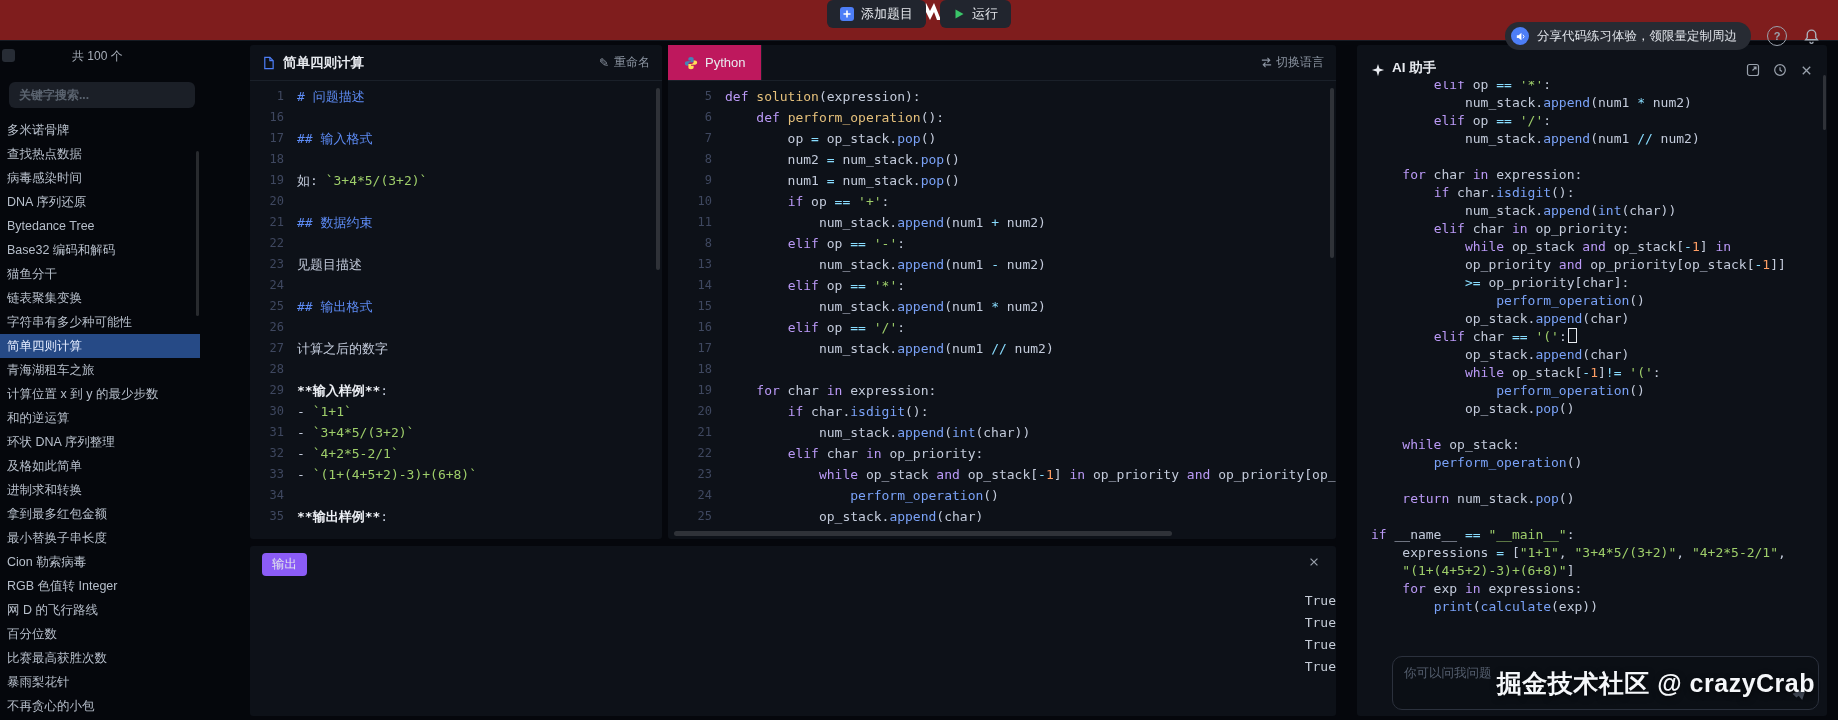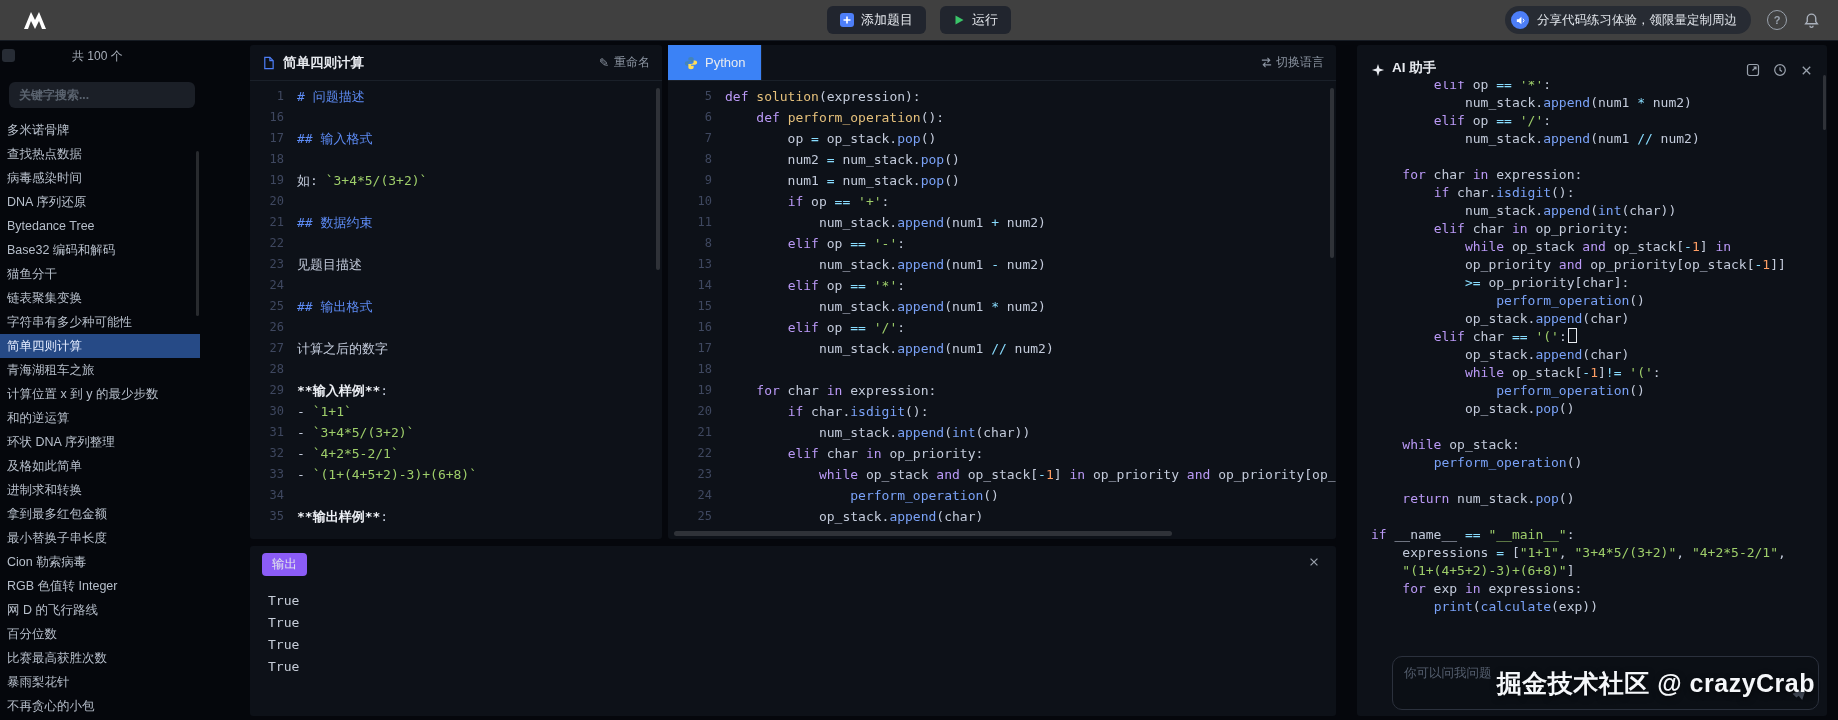--- a/index.html
+++ b/index.html
@@ -1,21 +1,21 @@
 <!DOCTYPE html>
 <html><head>
 <meta charset="utf-8">
 <style>
   html,body{margin:0;padding:0;width:1838px;height:720px;overflow:hidden;background:#05070c;
     font-family:"Liberation Sans",sans-serif;-webkit-font-smoothing:antialiased;}
   .app{position:relative;width:1838px;height:720px;color:#c9ced8;}
 
   
-  .topbar{position:absolute;left:0;top:0;width:1838px;height:40px;background:#404040;
-    border-bottom:1px solid #161b23;display:flex;align-items:center;z-index:6;}
+  .topbar{position:absolute;left:0;top:0;width:1838px;height:40px;background:#7f1d1d;
+    border-bottom:1px solid #161b23;display:flex;align-items:center;z-index:6;flex-direction:column;}
   .logo{margin-left:22px;display:flex;align-items:center;}
   .tb-center{position:absolute;left:50%;transform:translateX(-50%);display:flex;gap:14px;}
   .tb-btn{display:flex;align-items:center;gap:7px;background:#21252e;border:none;border-radius:6px;
     height:28px;padding:0 13px;color:#e6e9ee;font-size:13px;font-family:inherit;cursor:pointer;}
   .tb-right{margin-left:auto;display:flex;align-items:center;gap:16px;padding-right:18px;}
   .promo{display:flex;align-items:center;gap:8px;height:28px;background:#272b33;border-radius:14px;
     padding:0 14px 0 6px;font-size:12.5px;color:#e0e4ea;}
   .promo-ic{width:18px;height:18px;border-radius:50%;background:#4d7ef7;display:flex;align-items:center;justify-content:center;}
   .help{width:18px;height:18px;border-radius:50%;border:1.5px solid #9aa2ad;color:#9aa2ad;font-size:11px;
     display:flex;align-items:center;justify-content:center;font-weight:bold;}
@@ -39,21 +39,21 @@
   .code{left:668px;top:45px;width:668px;height:494px;}
   .output{left:250px;top:546px;width:1086px;height:170px;}
   .ai{left:1357px;top:45px;width:470px;height:671px;}
 
   .phead{height:35px;display:flex;align-items:center;padding:0 12px;border-bottom:1px solid #1a2029;}
   .ptitle{font-size:13.5px;font-weight:bold;color:#e8ebf0;margin-left:8px;}
   .rename{margin-left:auto;display:flex;align-items:center;gap:5px;font-size:12px;color:#8b94a1;cursor:pointer;}
   .pencil{font-size:12px;}
 
   .phead.ehead{padding:0;}
-  .etab{display:flex;align-items:center;gap:7px;background:#3b82f6;height:35px;padding:0 16px;
+  .etab{display:flex;align-items:center;gap:7px;background:#be185d;height:35px;padding:0 16px;
     font-size:13px;color:#e8ebf0;border-right:1px solid #1a2029;cursor:pointer;}
   .switch{margin-left:auto;display:flex;align-items:center;gap:3px;font-size:12px;color:#8b94a1;
     padding-right:12px;cursor:pointer;}
 
   .pbody{position:absolute;top:36px;left:0;right:0;bottom:0;overflow:hidden;padding-top:5px;}
   .crow{display:flex;height:21px;line-height:21px;font-family:"DejaVu Sans Mono",monospace;
     font-size:13px;white-space:pre;}
   .lno{flex:0 0 34px;text-align:right;padding-right:13px;color:#3f4860;font-size:12px;}
   .code .lno{flex:0 0 44px;}
   .ltx{flex:1;overflow:hidden;}
@@ -70,21 +70,21 @@
   .desc-scroll{right:2px;top:43px;width:4px;height:182px;}
   .code-vscroll{right:2px;top:43px;width:4px;height:170px;}
   .code-hscroll{position:absolute;left:6px;bottom:3px;height:5px;width:498px;
     background:rgba(255,255,255,.14);border-radius:3px;}
   .ai-scroll{right:1px;top:30px;width:3px;height:55px;}
 
   
   .otab{position:absolute;left:12px;top:7px;background:#8b5cf6;border-radius:4px;
     padding:3px 10px;font-size:12.5px;color:#e2e6ec;cursor:pointer;}
   .oclose{position:absolute;right:16px;top:10px;cursor:pointer;display:flex;}
-  .obody{position:absolute;left:0;top:44px;right:0;bottom:0;}
+  .obody{position:absolute;left:0;top:44px;right:0;bottom:0;text-align:right;}
   .out-line{font-family:"DejaVu Sans Mono",monospace;font-size:13px;line-height:22px;
     color:#c6cdd8;padding-left:18px;}
 
   
   .ai-head{height:32px;display:flex;align-items:flex-end;padding:0 14px;}
   .ai-title{font-size:13.5px;font-weight:bold;color:#e8ebf0;margin-left:7px;}
   .ai-icons{margin-left:auto;display:flex;align-items:center;gap:13px;}
   .ai-icons>span{display:flex;cursor:pointer;}
   .ai-code{position:absolute;left:14px;right:8px;top:36px;bottom:66px;overflow:hidden;}
   .arow{height:18px;line-height:18px;font-family:"DejaVu Sans Mono",monospace;font-size:13px;

